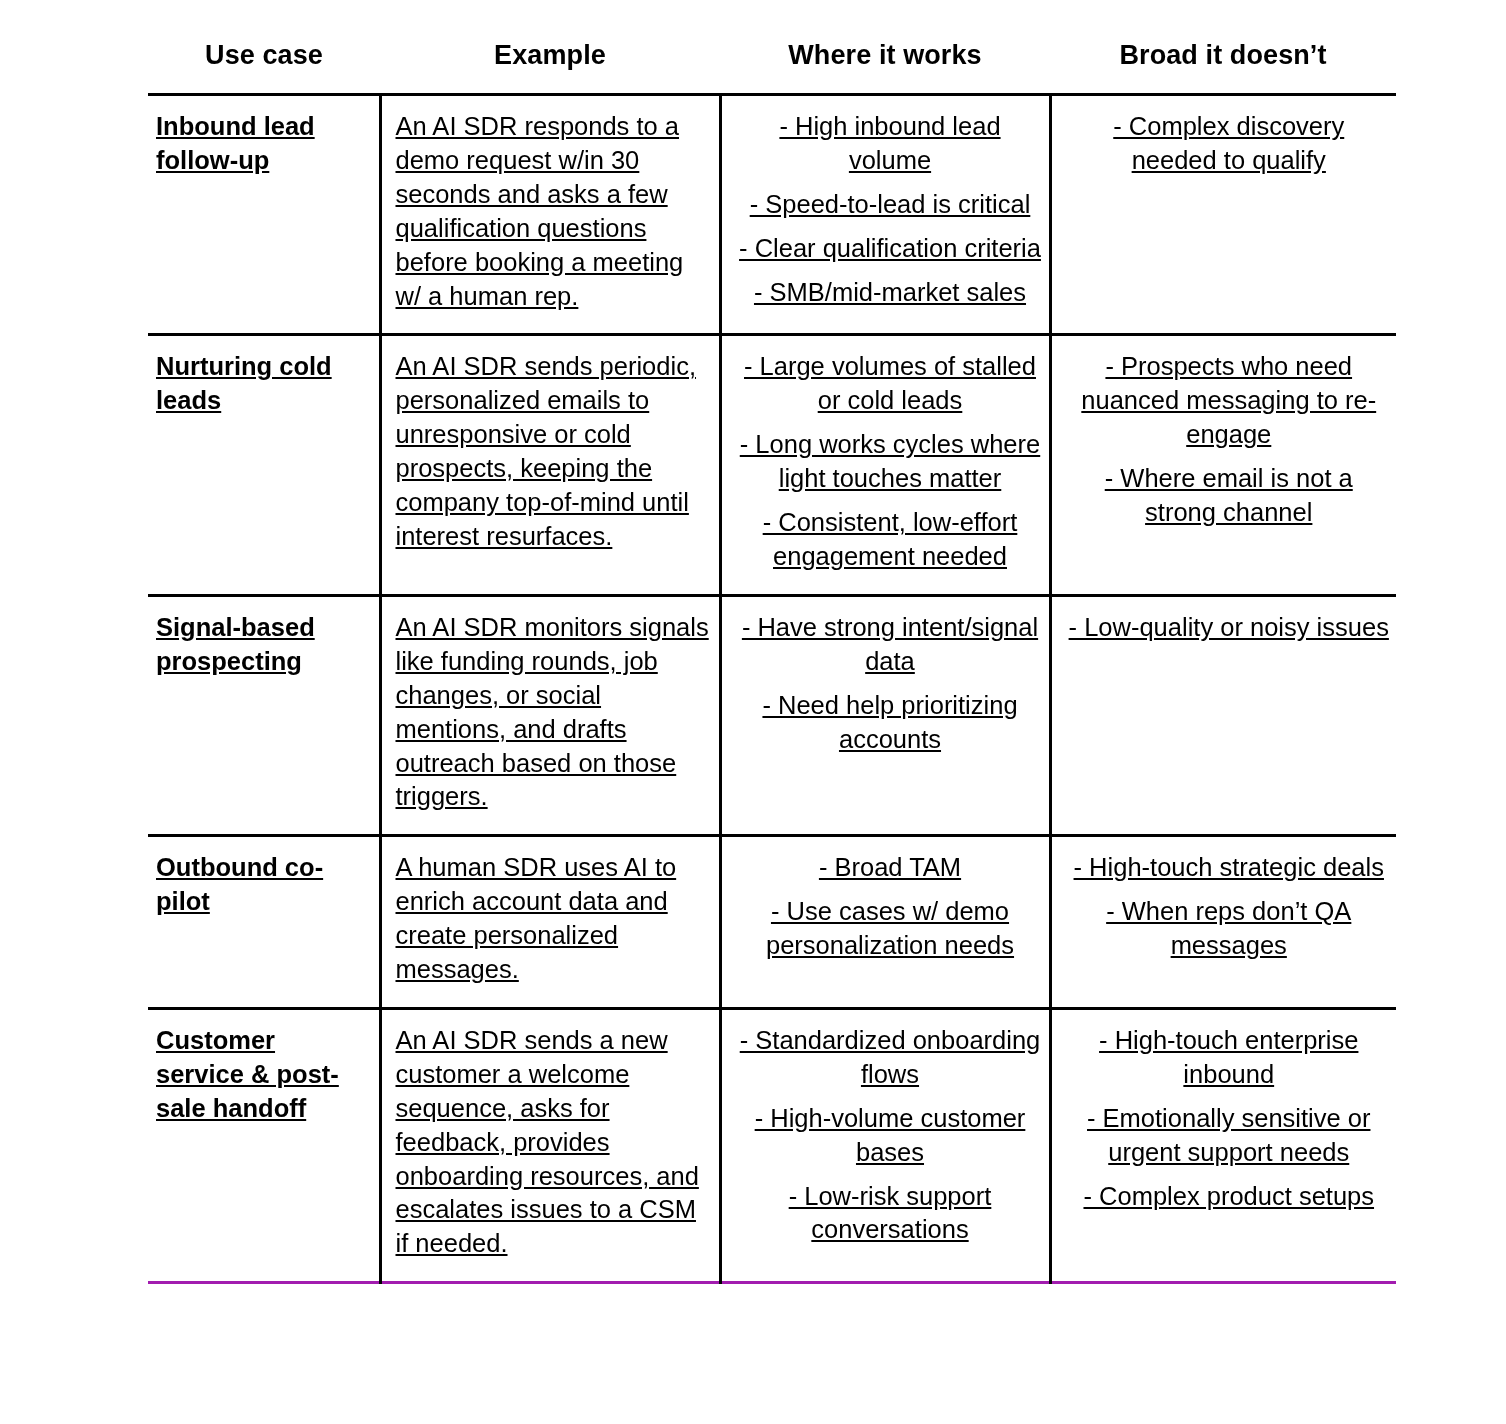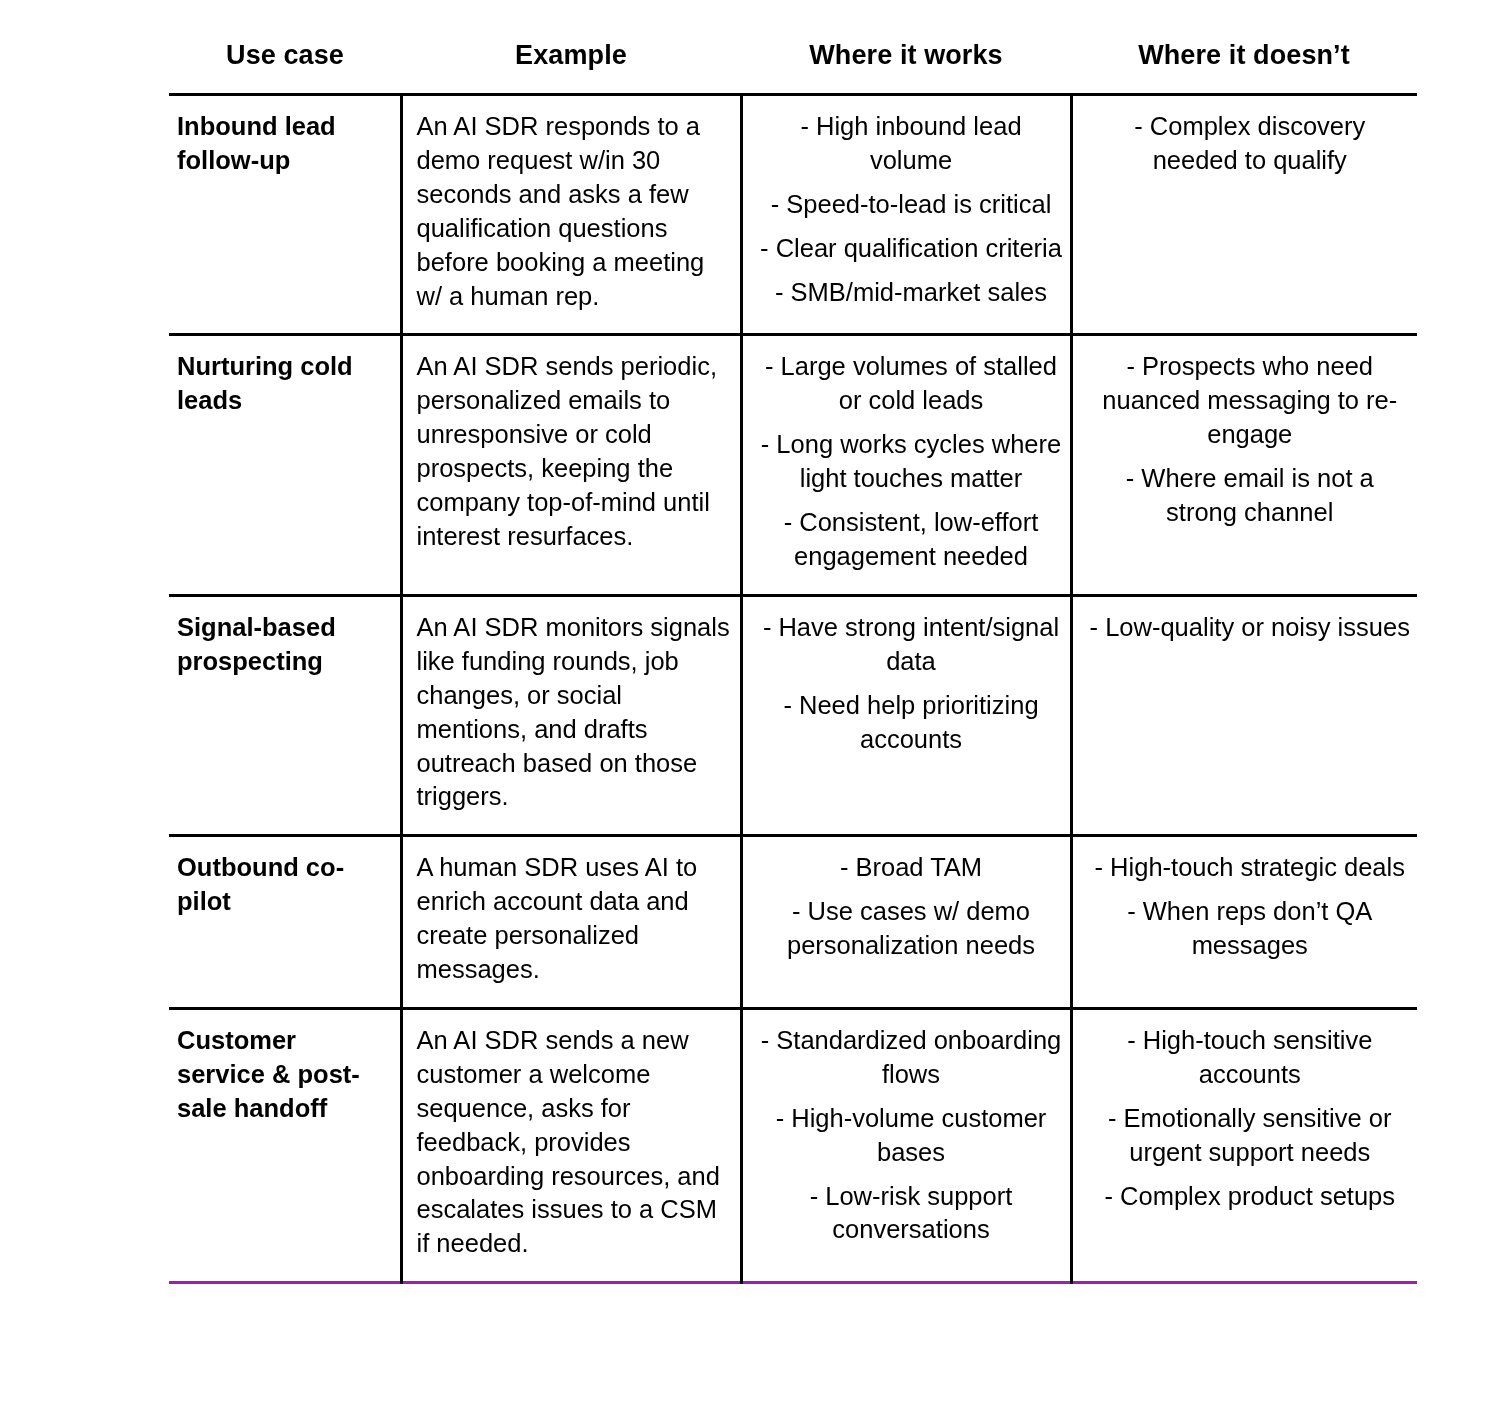--- a/index.html
+++ b/index.html
@@ -17,21 +17,20 @@
   .sheet {
     box-sizing: border-box;
     width: 1506px;
     height: 1424px;
     padding: 34px 112px 0 148px;
   }
   table.matrix {
     border-collapse: collapse;
     width: 1248px;
     table-layout: fixed;
-    margin-left: 21px;
   }
   table.matrix col.c0 { width: 232px; }
   table.matrix col.c1 { width: 340px; }
   table.matrix col.c2 { width: 330px; }
   table.matrix col.c3 { width: 346px; }
 
   thead th {
     font-size: 27px;
     font-weight: bold;
     text-align: center;
@@ -47,20 +46,21 @@
   }
   tbody tr:last-child {
     border-bottom: 3px solid #a21caf;
   }
   tbody td {
     vertical-align: top;
     padding: 14px 14px 20px 14px;
     font-size: 25.5px;
     line-height: 1.33;
     border-right: 3px solid #000000;
+    text-decoration: underline;
   }
   tbody td:last-child {
     border-right: none;
   }
   tbody td.usecase {
     font-weight: bold;
     padding-left: 8px;
     padding-right: 10px;
     border-right: 3px solid #000000;
   }
@@ -92,21 +92,21 @@
       <col class="c0">
         <col class="c1">
         <col class="c2">
         <col class="c3">
     </colgroup>
     <thead>
       <tr>
         <th>Use case</th>
         <th>Example</th>
         <th>Where it works</th>
-        <th>Where it doesn’t</th>
+        <th>Broad it doesn’t</th>
       </tr>
     </thead>
     <tbody>
 
       <tr>
         <td class="usecase">Inbound lead follow-up</td>
         <td class="example">
           <p class="para">An AI SDR responds to a demo request w/in 30 seconds and asks a few qualification questions before booking a meeting w/ a human rep.</p>
         </td>
         <td class="works">
@@ -169,21 +169,21 @@
         <td class="usecase">Customer service &amp; post-sale handoff</td>
         <td class="example">
           <p class="para">An AI SDR sends a new customer a welcome sequence, asks for feedback, provides onboarding resources, and escalates issues to a CSM if needed.</p>
         </td>
         <td class="works">
           <p class="bullet">- Standardized onboarding flows</p>
           <p class="bullet">- High-volume customer bases</p>
           <p class="bullet">- Low-risk support conversations</p>
         </td>
         <td class="doesnt">
-          <p class="bullet">- High-touch sensitive accounts</p>
+          <p class="bullet">- High-touch enterprise inbound</p>
           <p class="bullet">- Emotionally sensitive or urgent support needs</p>
           <p class="bullet">- Complex product setups</p>
         </td>
       </tr>
 
     </tbody>
   </table>
 </div>
 
 </body></html>

